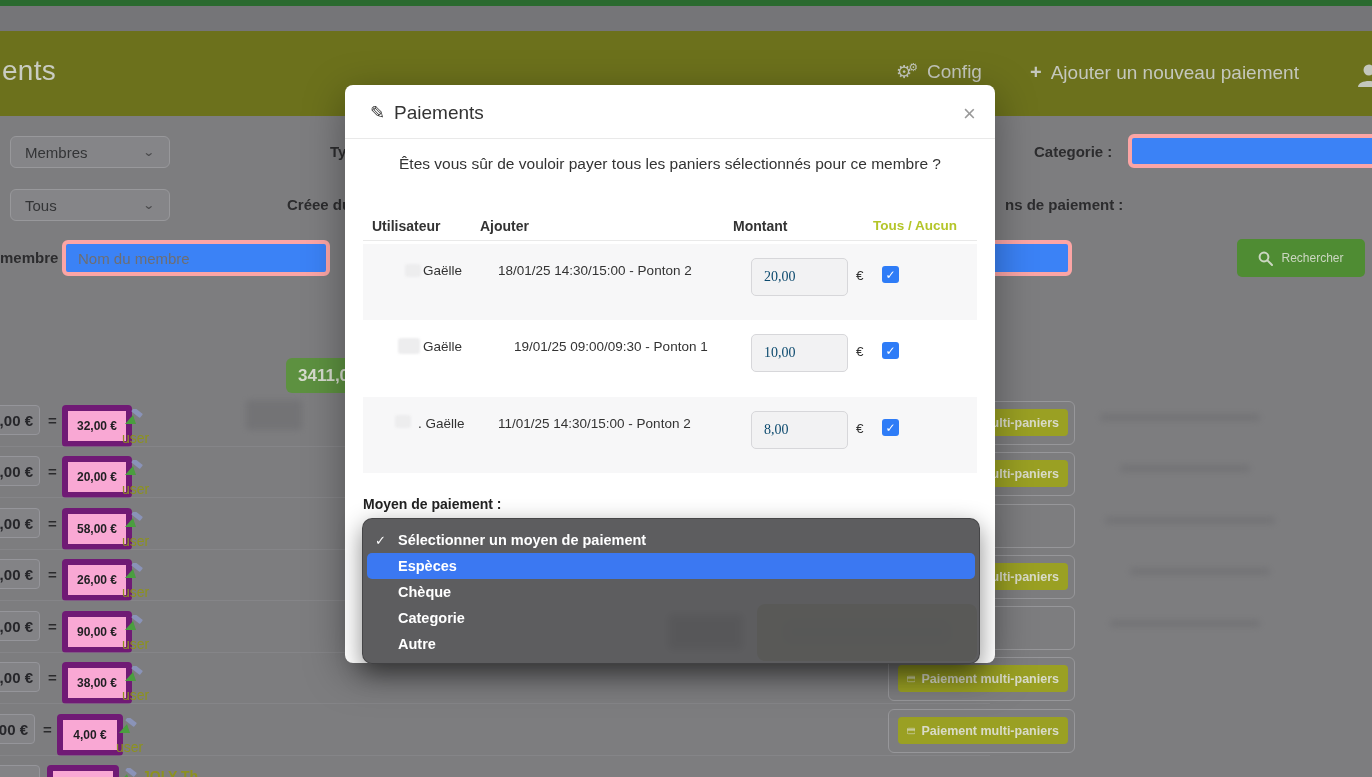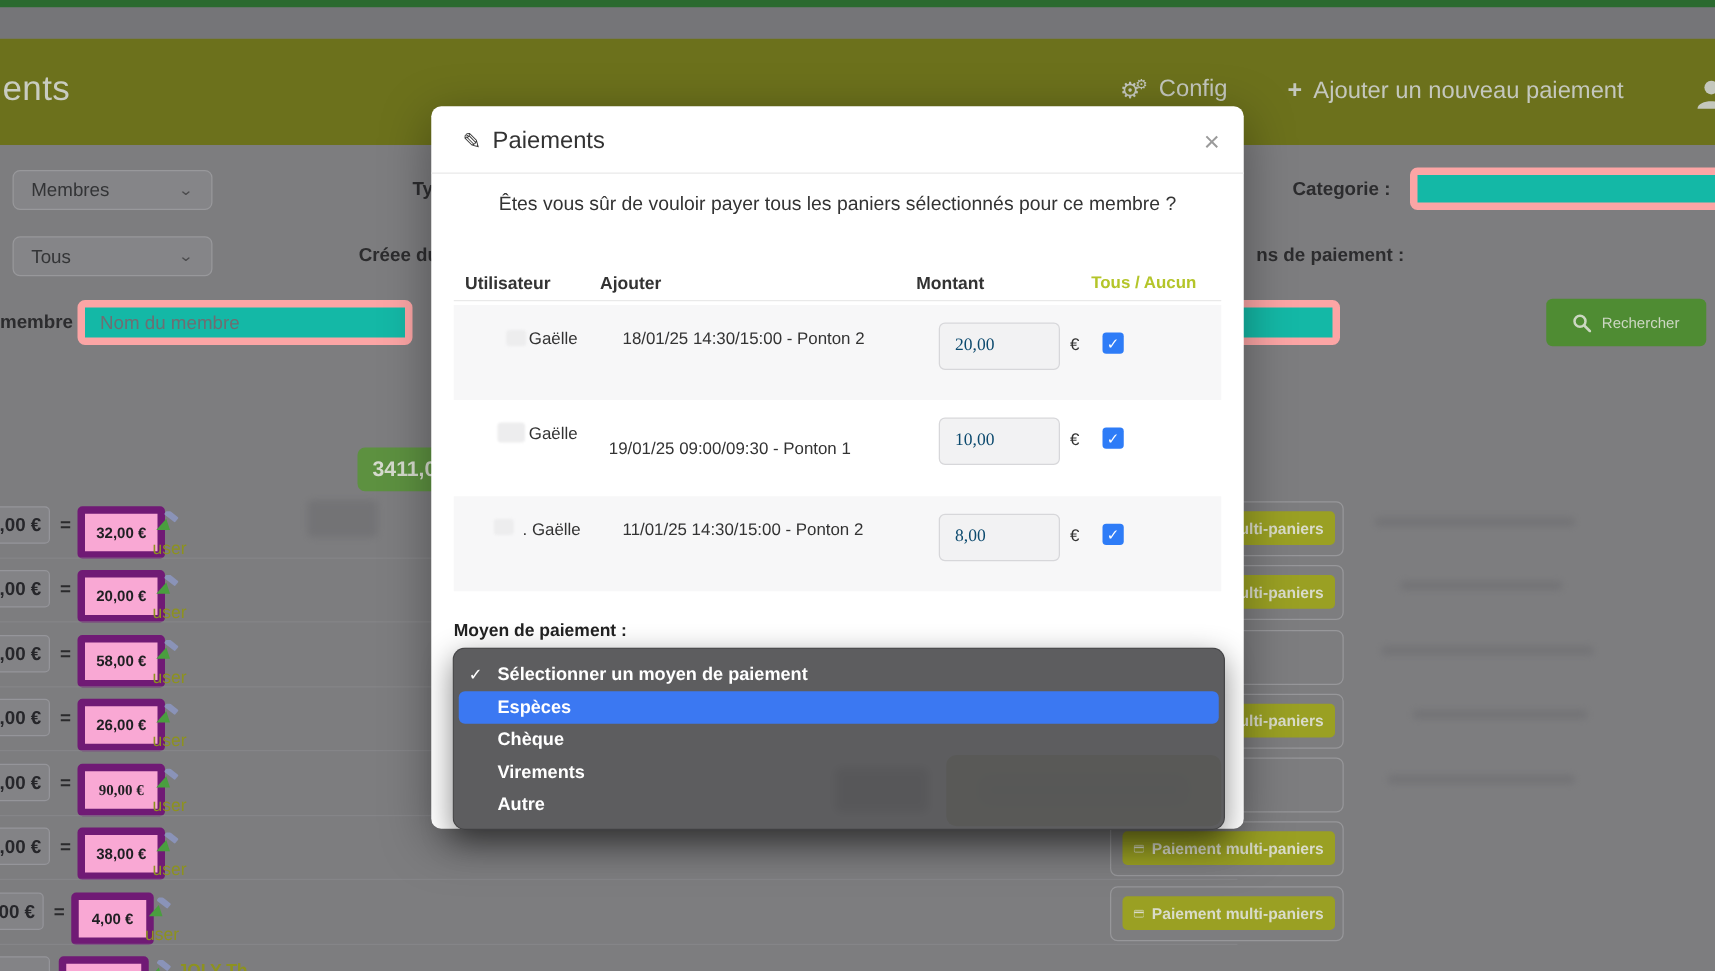--- a/index.html
+++ b/index.html
@@ -10,21 +10,21 @@
   .strip-green{left:0;top:0;width:1372px;height:6px;background:#2b6a2f;}
   .strip-gray{left:0;top:6px;width:1372px;height:25px;background:#757578;}
   .header-olive{left:0;top:31px;width:1372px;height:85px;background:#6c711c;}
   .hd-title{color:#c9ccc1;font-size:28px;letter-spacing:.3px;}
   .hd-link{color:#c4c7bd;font-size:19px;display:flex;align-items:center;gap:9px;cursor:pointer;}
   .filter-label{color:#2c2c2e;font-weight:bold;font-size:15px;}
   .sel{background:#858588;border:1px solid #98989b;border-radius:6px;color:#333436;
     font-size:15px;display:flex;align-items:center;justify-content:space-between;
     padding:0 14px;box-sizing:border-box;}
   .chev{color:#4a4a4c;font-size:15px;transform:scaleY(.8);}
-  .inp{background:#14b8a6;border:6px solid #fca5a5;border-radius:6px;box-sizing:border-box;}
+  .inp{background:#3b82f6;border:4px solid #fca5a5;border-radius:6px;box-sizing:border-box;}
   .inp input{width:100%;height:100%;background:transparent;border:none;outline:none;
     font-family:inherit;font-size:15px;color:#3a3a3c;padding:0 12px;box-sizing:border-box;}
   .inp input::placeholder{color:#6e6e72;}
   .btn-search{background:#4f8c33;border-radius:5px;color:#ccd7c2;font-size:12px;
     display:flex;align-items:center;justify-content:center;gap:8px;cursor:pointer;}
   .total-badge{background:#5d9140;border-radius:6px;color:#d6dbce;font-size:17px;font-weight:bold;
     display:flex;align-items:center;padding:0 12px;overflow:hidden;white-space:nowrap;}
   .amt-left{background:#838386;border:1px solid #95959a;border-radius:4px;color:#26262a;
     font-size:15px;font-weight:bold;display:flex;align-items:center;justify-content:flex-end;
     padding:0 6px;box-sizing:border-box;}
@@ -186,21 +186,21 @@
       <path d="M1 15 L9 6 L12 15 Z" fill="#4a9e3f"></path>
       <rect x="8" y="1" width="11" height="5" rx="1" transform="rotate(38 13 3)" fill="#8a93b8"></rect>
     </svg>
   <div class="abs user-cap" style="left:122px;top:584px;">user</div>
   <div class="abs smudge" style="left:1130px;top:568px;width:140px;height:7px;"></div>
 
   <div class="abs amt-left" style="left:-60px;top:611px;width:100px;height:30px;">
       <span>0,00 €</span>
     </div>
   <div class="abs eq" style="left:48px;top:618px;">=</div>
-  <div class="abs amt-box" style="left:62px;top:611px;width:58px;height:30px;font-family:Liberation Serif, serif;">
+  <div class="abs amt-box" style="left:62px;top:611px;width:58px;height:30px;">
       <span>90,00 €</span>
     </div>
   <svg class="abs icon-svg" style="left:124px;top:615px;" width="20" height="16" viewBox="0 0 20 16">
       <path d="M1 15 L9 6 L12 15 Z" fill="#4a9e3f"></path>
       <rect x="8" y="1" width="11" height="5" rx="1" transform="rotate(38 13 3)" fill="#8a93b8"></rect>
     </svg>
   <div class="abs user-cap" style="left:122px;top:636px;">user</div>
   <div class="abs smudge" style="left:1110px;top:620px;width:150px;height:7px;"></div>
 
   <div class="abs amt-left" style="left:-60px;top:662px;width:100px;height:30px;">
@@ -318,21 +318,21 @@
       <div class="abs m-amt" style="left:388px;top:14px;">
         <input type="text" value="20,00" style="">
       </div>
       <div class="abs m-cell" style="left:493px;top:24px;">€</div>
       <div class="abs cb" style="left:519px;top:22px;">✓</div>
     </div>
 
     <div class="abs m-row" style="top:235px;">
       <div class="abs redact" style="left:35px;top:18px;width:22px;height:16px;"></div>
       <div class="abs m-cell" style="left:60px;top:19px;">Gaëlle</div>
-      <div class="abs m-cell" style="left:124px;top:19px;margin-top:12px;">19/01/25 09:00/09:30 - Ponton 1</div>
+      <div class="abs m-cell" style="left:151px;top:19px;">19/01/25 09:00/09:30 - Ponton 1</div>
       <div class="abs m-amt" style="left:388px;top:14px;">
         <input type="text" value="10,00" style="">
       </div>
       <div class="abs m-cell" style="left:493px;top:24px;">€</div>
       <div class="abs cb" style="left:519px;top:22px;">✓</div>
     </div>
 
     <div class="abs m-row alt" style="top:312px;">
       <div class="abs redact" style="left:32px;top:18px;width:16px;height:13px;"></div>
       <div class="abs m-cell" style="left:55px;top:19px;">. Gaëlle</div>
@@ -360,21 +360,21 @@
     <div class="pp-item hl" style="top:34px;">
       <span class="mark"></span>
       <span>Espèces</span>
     </div>
     <div class="pp-item" style="top:60px;">
       <span class="mark"></span>
       <span>Chèque</span>
     </div>
     <div class="pp-item" style="top:86px;">
       <span class="mark"></span>
-      <span>Virements</span>
+      <span>Categorie</span>
     </div>
     <div class="pp-item" style="top:112px;">
       <span class="mark"></span>
       <span>Autre</span>
     </div>
   </div>
 
 </div>
 
 </body></html>

